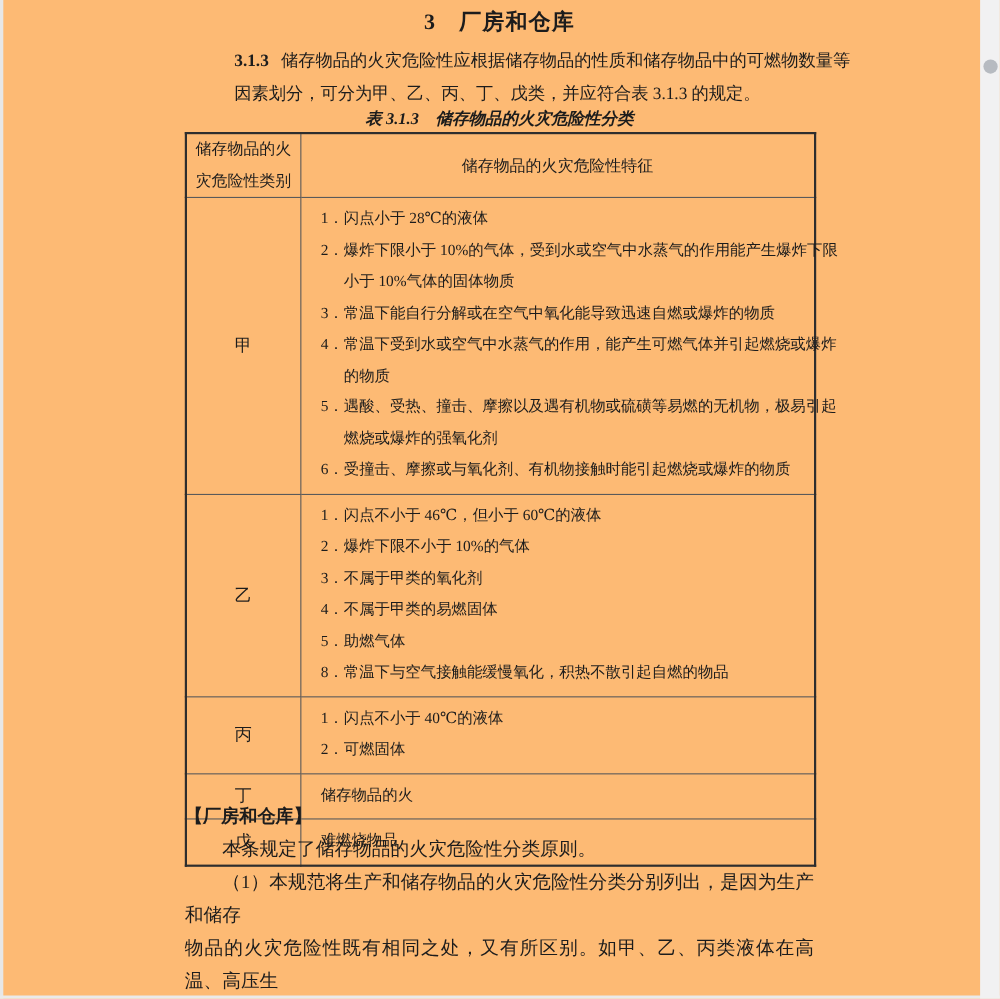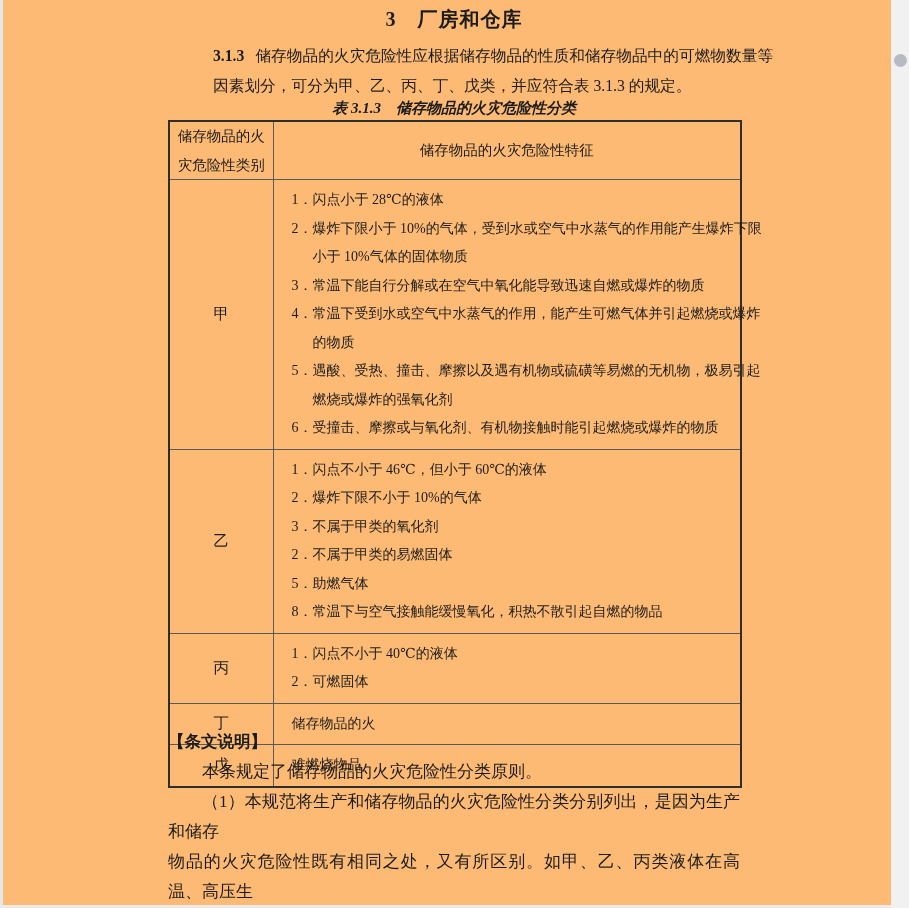--- a/index.html
+++ b/index.html
@@ -120,21 +120,21 @@
 燃烧或爆炸的强氧化剂</div>
           <div class="item">6．受撞击、摩擦或与氧化剂、有机物接触时能引起燃烧或爆炸的物质</div>
         </td>
       </tr>
       <tr style="height:174px">
         <td class="cat">乙</td>
         <td class="items">
           <div class="item">1．闪点不小于 46℃，但小于 60℃的液体</div>
           <div class="item">2．爆炸下限不小于 10%的气体</div>
           <div class="item">3．不属于甲类的氧化剂</div>
-          <div class="item">2．不属于甲类的易燃固体</div>
+          <div class="item">4．不属于甲类的易燃固体</div>
           <div class="item">5．助燃气体</div>
           <div class="item">8．常温下与空气接触能缓慢氧化，积热不散引起自燃的物品</div>
         </td>
       </tr>
       <tr style="height:52px">
         <td class="cat">丙</td>
         <td class="items">
           <div class="item">1．闪点不小于 40℃的液体</div>
           <div class="item">2．可燃固体</div>
         </td>
@@ -148,21 +148,21 @@
       <tr style="height:30px">
         <td class="cat">戊</td>
         <td class="items">
           <div class="item">难燃烧物品</div>
         </td>
       </tr>
     </tbody>
       </table>
 
     <div class="commentary">
-      <div class="commentary-heading">【条文说明】</div>
+      <div class="commentary-heading">【厂房和仓库】</div>
       <p>本条规定了储存物品的火灾危险性分类原则。</p>
       <p>（1）本规范将生产和储存物品的火灾危险性分类分别列出，是因为生产和储存
 物品的火灾危险性既有相同之处，又有所区别。如甲、乙、丙类液体在高温、高压生
 产过程中，实际使用时的温度往往高于液体本身的自燃点，当设备或管道损坏时，液
 体喷出就会着火。有些生产的原料、成品的火灾危险性较低，但当生产条件发生变化</p>
     </div>
   </div>
 
   <div class="scroll-track">
     <div class="scroll-thumb"></div>

